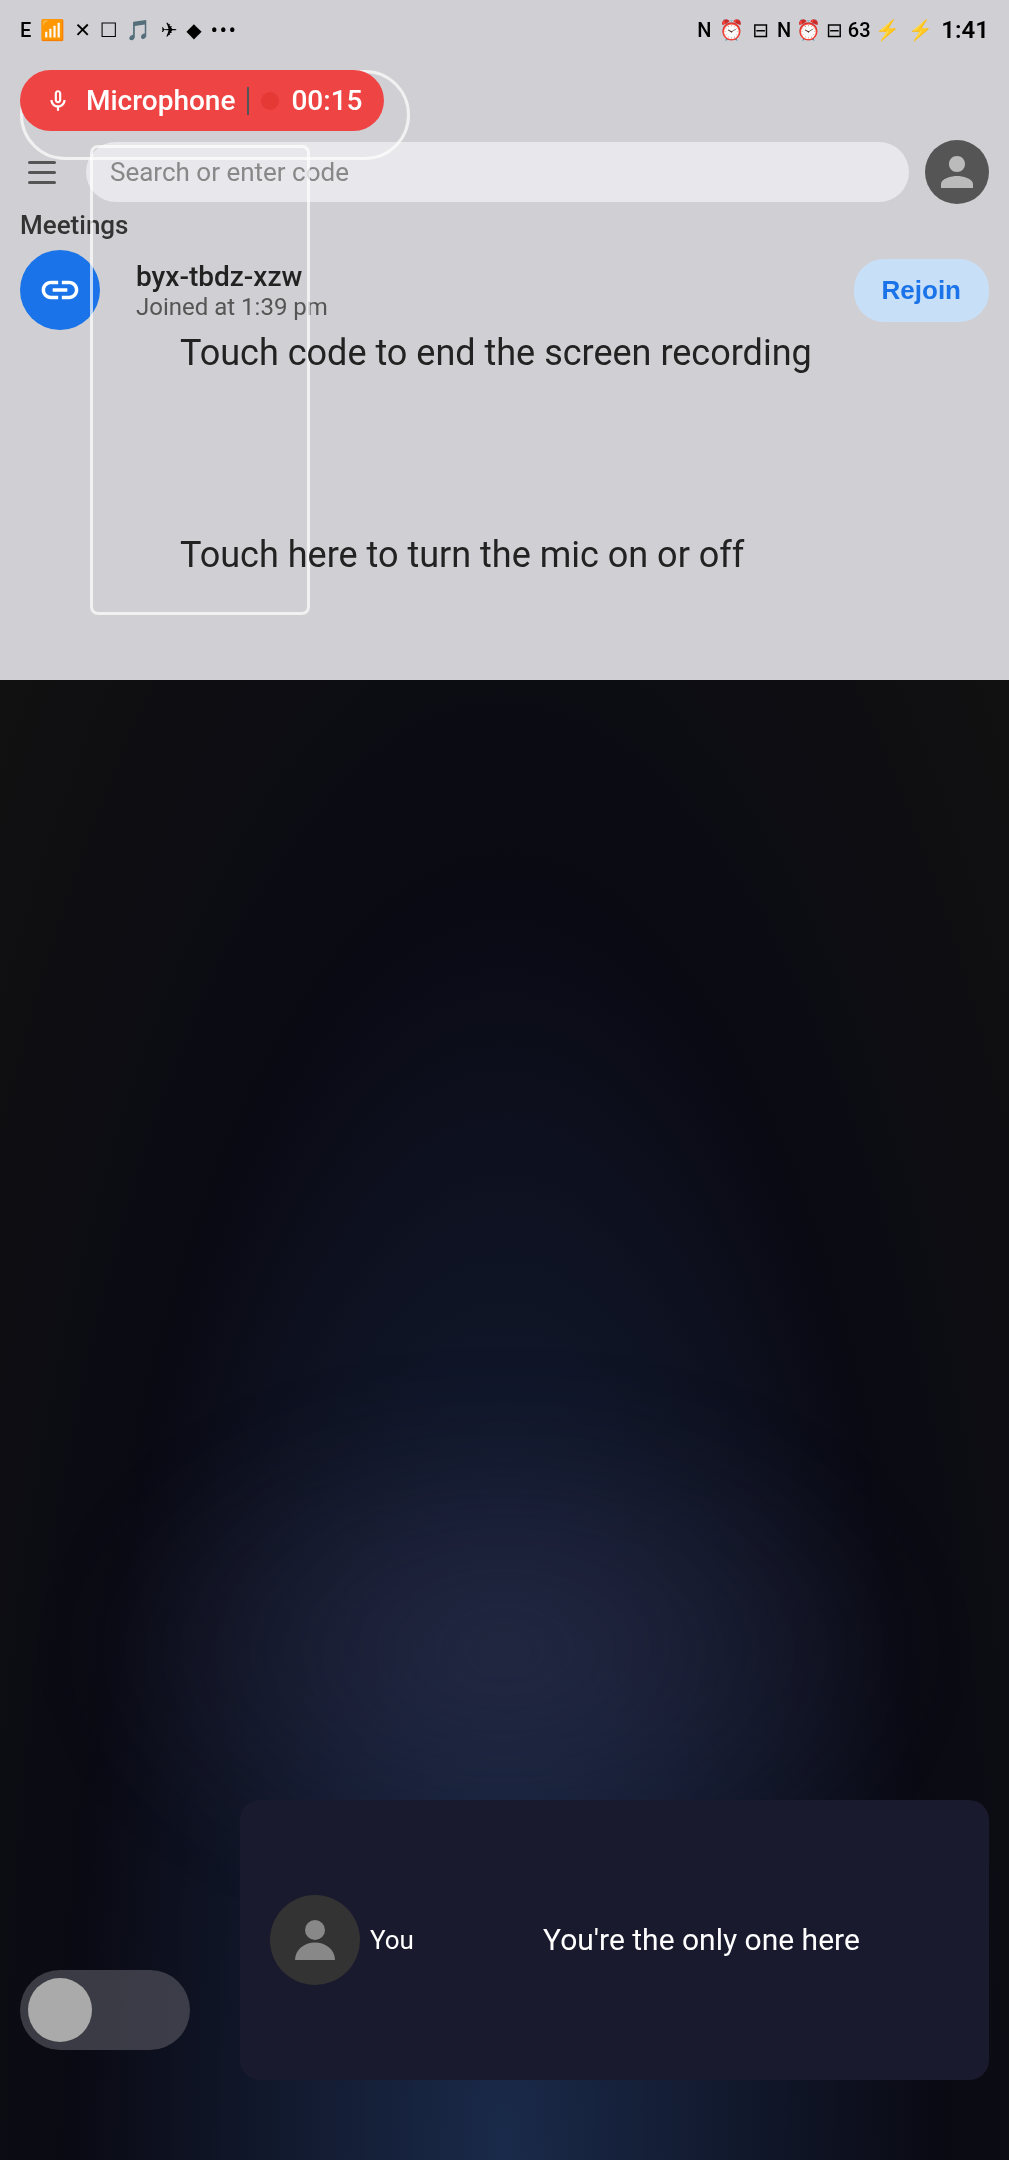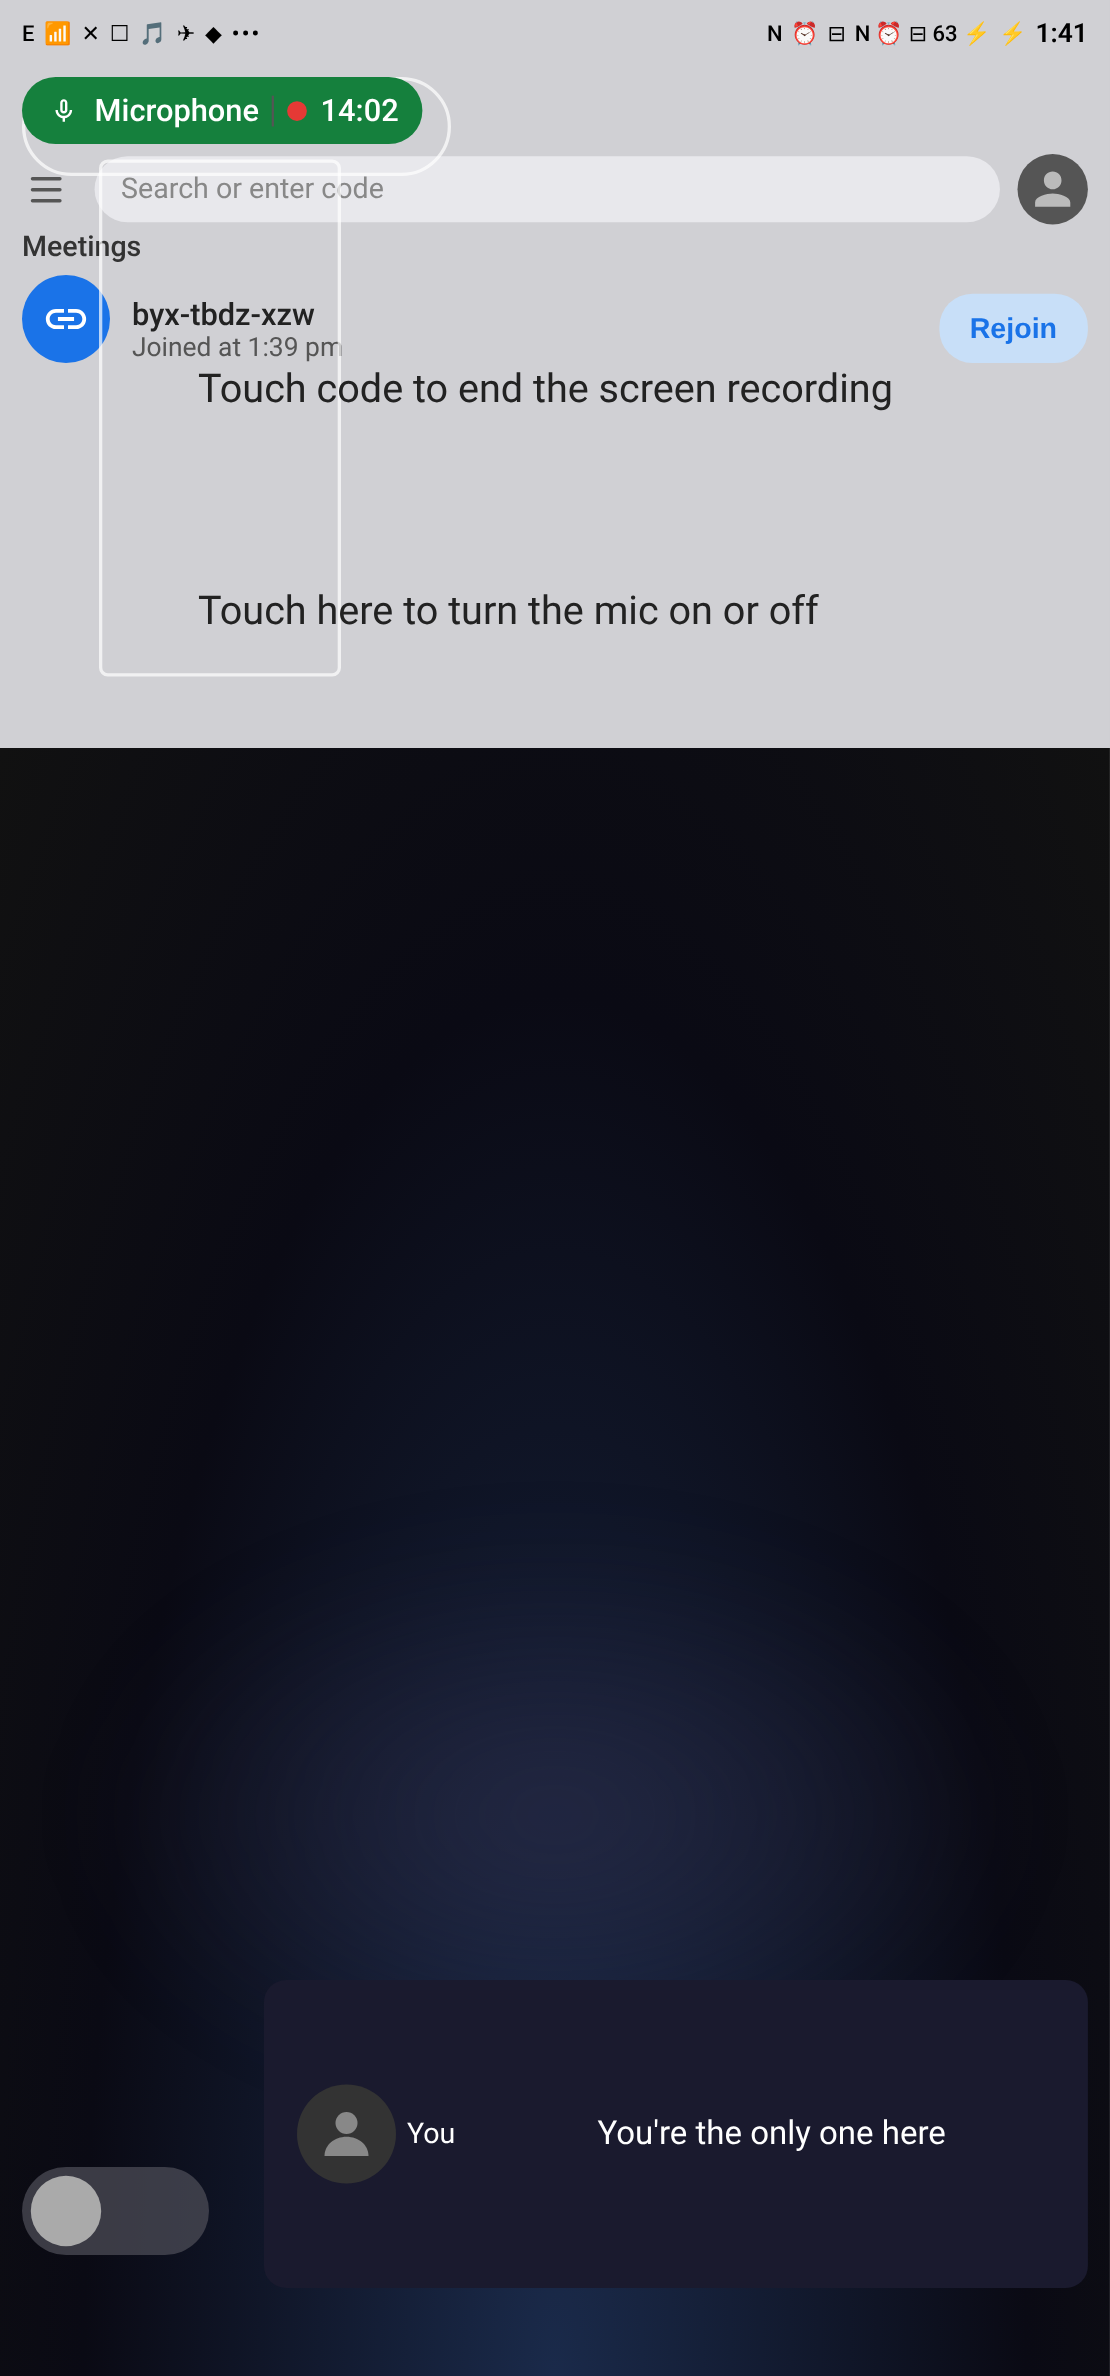--- a/index.html
+++ b/index.html
@@ -45,21 +45,21 @@
       color: #000;
       font-size: 22px;
       font-weight: 500;
     }
 
     
     .recording-pill {
       position: absolute;
       top: 70px;
       left: 20px;
-      background: #15803d;
+      background: #ef4444;
       border-radius: 40px;
       display: flex;
       align-items: center;
       gap: 12px;
       padding: 14px 22px;
       z-index: 200;
     }
 
     .mic-icon-pill {
       width: 32px;
@@ -183,22 +183,22 @@
     }
 
     .meetings-label {
       font-size: 26px;
       color: #333;
       font-weight: 500;
     }
 
     .meeting-item {
       display: flex;
-      align-items: flex-end;
-      gap: 20px;
+      align-items: center;
+      gap: 36px;
       background: transparent;
       padding: 10px 0;
     }
 
     .meeting-icon {
       width: 80px;
       height: 80px;
       background: #1a73e8;
       border-radius: 50%;
       display: flex;
@@ -410,21 +410,21 @@
 
 <div class="recording-pill">
   <div class="mic-icon-pill">
     <svg viewBox="0 0 24 24" xmlns="http://www.w3.org/2000/svg">
       <path d="M12 14c1.66 0 3-1.34 3-3V5c0-1.66-1.34-3-3-3S9 3.34 9 5v6c0 1.66 1.34 3 3 3zm-1-9c0-.55.45-1 1-1s1 .45 1 1v6c0 .55-.45 1-1 1s-1-.45-1-1V5zm6 6c0 2.76-2.24 5-5 5s-5-2.24-5-5H5c0 3.53 2.61 6.43 6 6.92V21h2v-3.08c3.39-.49 6-3.39 6-6.92h-2z"></path>
     </svg>
   </div>
   <span class="pill-label">Microphone</span>
   <div class="divider-pill"></div>
   <div class="recording-dot"></div>
-  <span class="recording-time">14:02</span>
+  <span class="recording-time">00:15</span>
 </div>
 
 <div class="frame-overlay-mic"></div>
 
 <div class="app-header">
   <div class="hamburger-btn">
     <span></span>
     <span></span>
     <span></span>
   </div>

